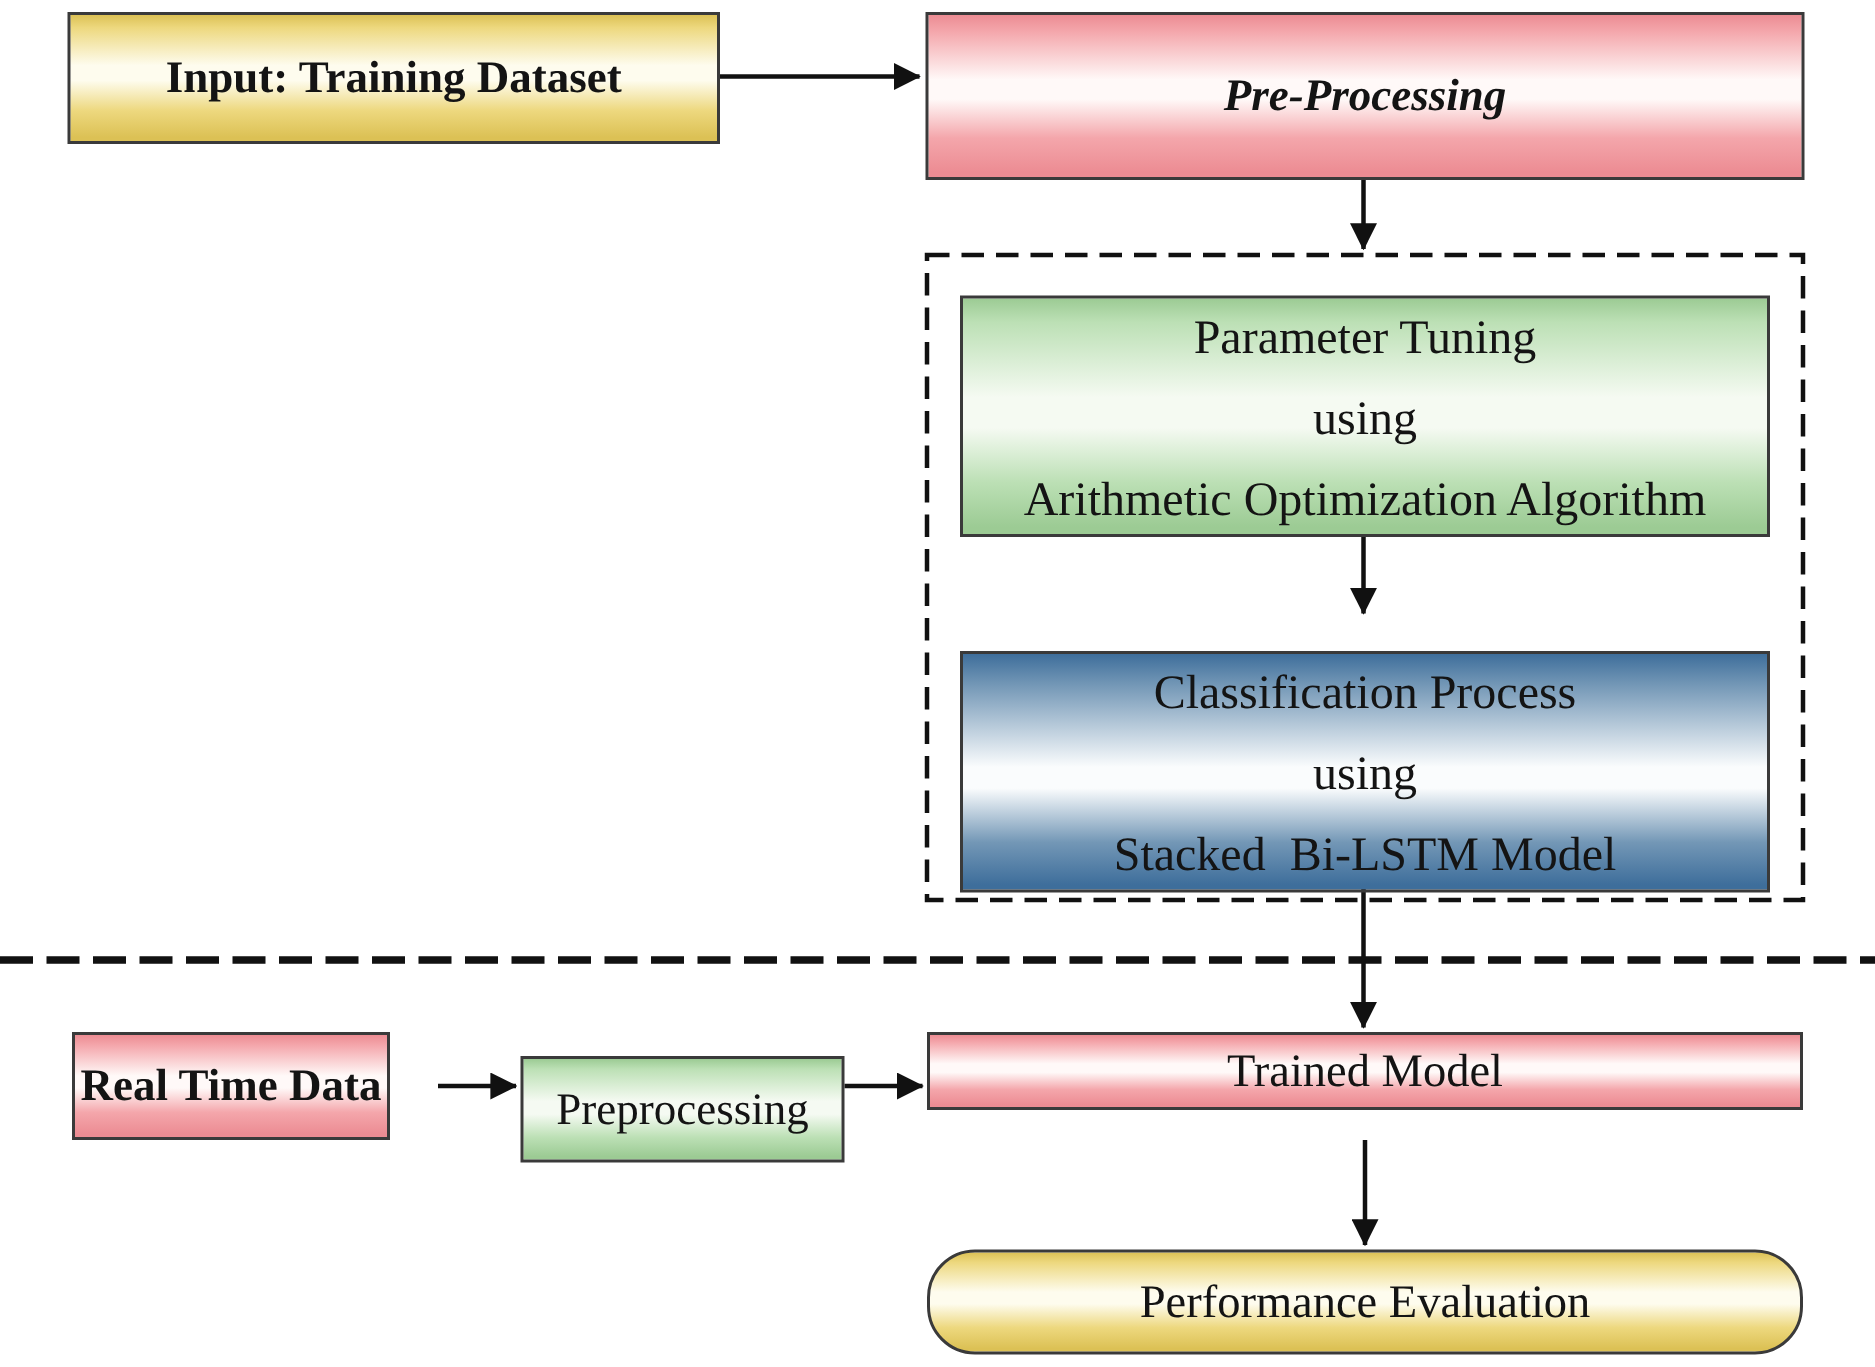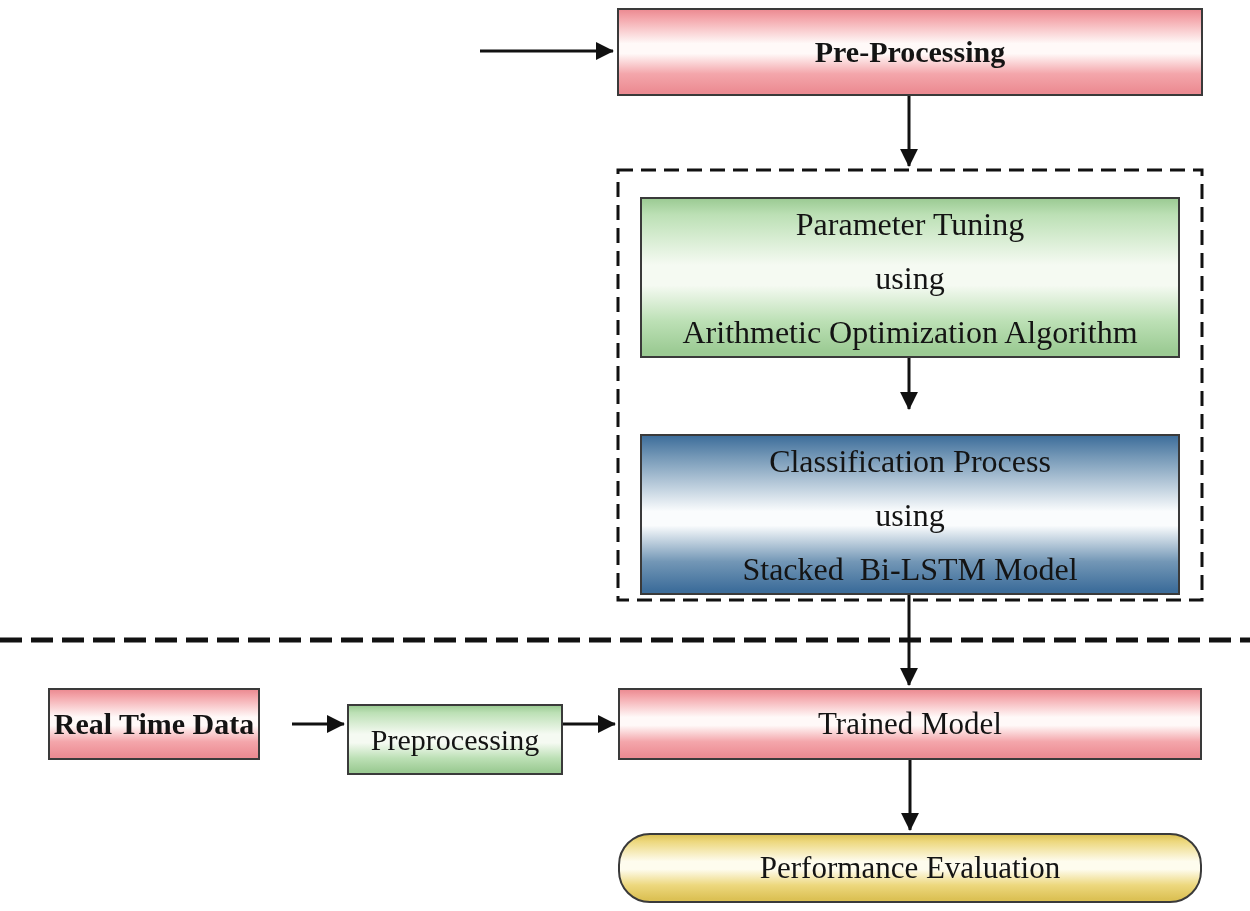--- a/index.html
+++ b/index.html
@@ -28,26 +28,26 @@
     var(--green-edge,#9CCB94) 0%, var(--green-mid,#BCE0B5) 10%,
     var(--green-light,#F5FAF2) 42%, var(--green-light,#F5FAF2) 55%,
     var(--green-mid,#BCE0B5) 78%, var(--green-edge,#9CCB94) 97%);text-align:center;}
   .grad-blue{background:linear-gradient(to bottom,
     var(--blue-edge,#3E6E9B) 0%, var(--blue-mid,#7397B6) 13%,
     var(--blue-light,#FAFCFD) 48%, var(--blue-light,#FAFCFD) 57%,
     var(--blue-mid,#7397B6) 80%, var(--blue-edge,#3E6E9B) 98%);}
 
   
   .n-input      {left:45px;  top:8px;   width:435px; height:88px; font-weight:bold; font-size:30px;}
-  .n-preproc    {left:617px; top:8px;   width:586px; height:88px; font-weight:bold; font-size:30px;}
+  .n-preproc    {left:617px; top:8px;   width:586px; height:112px; font-weight:bold; font-size:30px;font-style:italic;}
   .n-tuning     {left:640px; top:197px; width:540px; height:161px; font-size:32px; line-height:54px;}
   .n-classify   {left:640px; top:412px; width:540px; height:161px; font-size:32px; line-height:54px;margin-top:22px;}
   .n-realtime   {left:48px;  top:688px; width:212px; height:72px; font-size:30px;font-weight:bold;}
   .n-preproc2   {left:347px; top:704px; width:216px; height:71px; font-size:30px;}
-  .n-trained    {left:618px; top:688px; width:584px; height:72px; font-size:31px;}
+  .n-trained    {left:618px; top:688px; width:584px; height:52px; font-size:31px;}
   .n-evaluate   {left:618px; top:833px; width:584px; height:70px; font-size:31px;border-radius:32px;}
 </style>
 </head>
 <body>
 
 <div class="canvas">
 
   <svg class="overlay" width="1250" height="911" viewBox="0 0 1250 911">
     <defs>
       <marker id="ah" viewBox="0 0 10 10" refX="9.5" refY="5" markerWidth="6" markerHeight="6" orient="auto-start-reverse">
@@ -61,20 +61,23 @@
 
     <line x1="480" y1="51" x2="613" y2="51" stroke="#111111" stroke-width="3" marker-end="url(#ah)"></line>
     <line x1="909" y1="96" x2="909" y2="166" stroke="#111111" stroke-width="3" marker-end="url(#ah)"></line>
     <line x1="909" y1="358" x2="909" y2="409" stroke="#111111" stroke-width="3" marker-end="url(#ah)"></line>
     <line x1="909" y1="573" x2="909" y2="685" stroke="#111111" stroke-width="3" marker-end="url(#ah)"></line>
     <line x1="910" y1="760" x2="910" y2="830" stroke="#111111" stroke-width="3" marker-end="url(#ah)"></line>
     <line x1="292" y1="724" x2="344" y2="724" stroke="#111111" stroke-width="3" marker-end="url(#ah)"></line>
     <line x1="563" y1="724" x2="615" y2="724" stroke="#111111" stroke-width="3" marker-end="url(#ah)"></line>
   </svg>
 
+  <div class="node grad-yellow n-input">
+    <span class="label">Input: Training Dataset</span>
+  </div>
 
   <div class="node grad-pink n-preproc">
     <span class="label">Pre-Processing</span>
   </div>
 
   <div class="node grad-green n-tuning">
     <span class="label">Parameter Tuning
 using
 Arithmetic Optimization Algorithm</span>
   </div>

